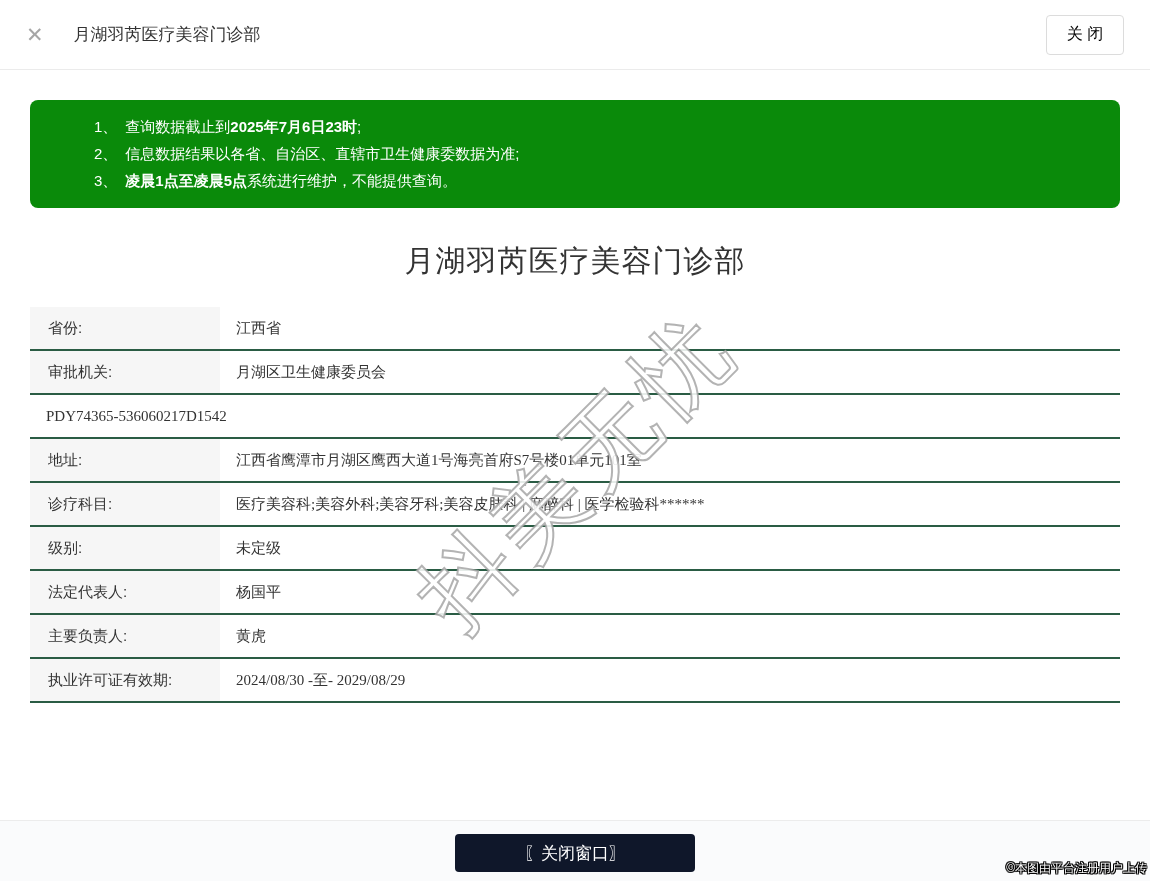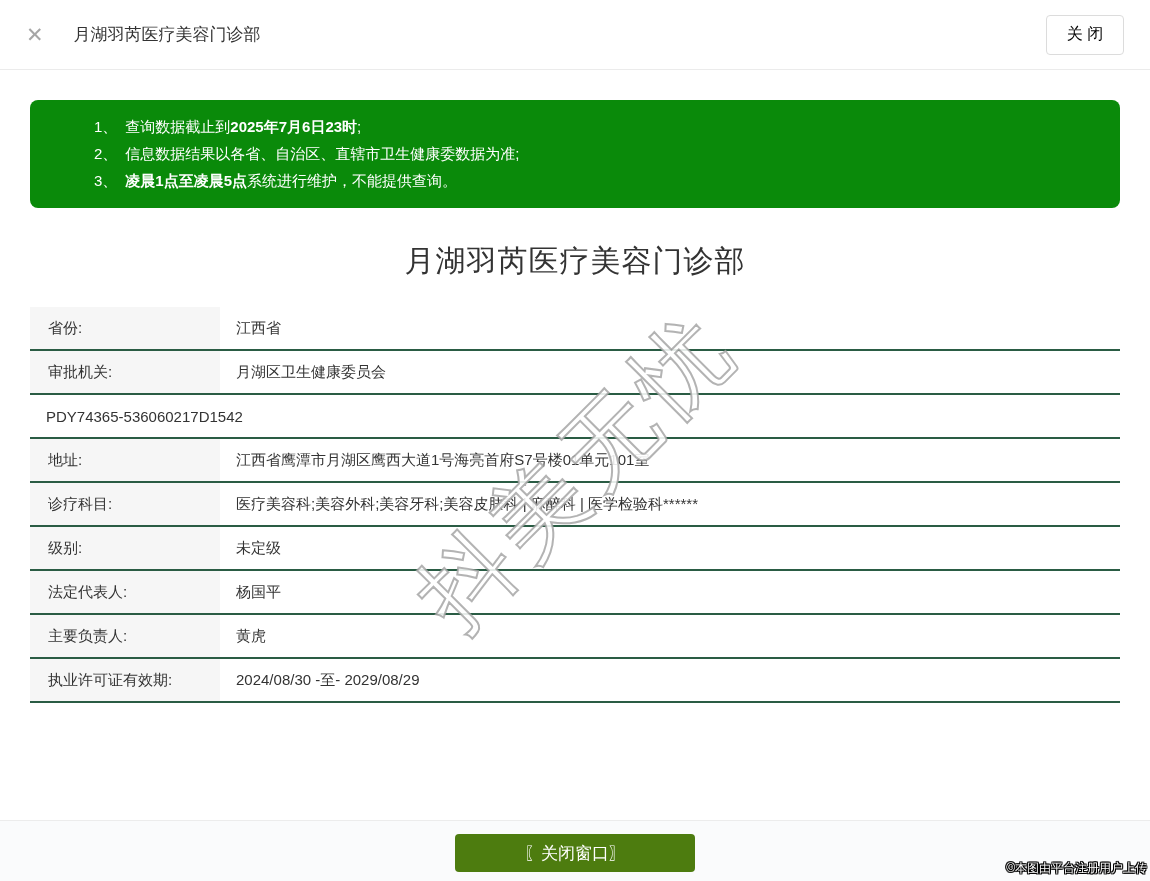--- a/index.html
+++ b/index.html
@@ -40,41 +40,41 @@
   
   .info-table { margin:16px 30px; }
   .info-row { display:flex; align-items:stretch; min-height:44px; border-bottom:2px solid #2a5c44; }
   .info-label {
     width:190px; flex-shrink:0; background:#f6f6f6;
     display:flex; align-items:center; padding-left:18px;
     font-size:15px; color:#333;
   }
   .info-value {
     display:flex; align-items:center; padding-left:16px;
-    font-size:15px; color:#333;
+    font-size:15px; color:#333;font-family:Liberation Serif, serif;
   }
 
   
   .watermark {
     position:absolute; left:577px; top:472px;
     transform:translate(-50%,-50%) rotate(-45deg);
     font-size:92px; letter-spacing:8px; white-space:nowrap;
     color:rgba(255,255,255,0.88);
     -webkit-text-stroke:2px rgba(160,160,160,0.8);
     pointer-events:none; z-index:5;
   }
 
   
   .bottom-strip {
     position:absolute; left:0; bottom:0; width:100%; height:61px;
     background:#fafbfc; border-top:1px solid #ececec;
   }
   .btn-close-window {
     position:absolute; left:50%; top:13px; transform:translateX(-50%);
-    width:240px; height:38px; background:#4d7c0f; color:#fff;
+    width:240px; height:38px; background:#0f172a; color:#fff;
     font-size:17px; border:none; border-radius:4px; cursor:pointer;
   }
   .credit {
     position:absolute; right:3px; bottom:4px; z-index:6;
     font-size:12px; font-weight:normal; color:#fff;
     text-shadow:-1px -1px 0 #000, 1px -1px 0 #000, -1px 1px 0 #000, 1px 1px 0 #000, 0 1px 0 #000, 0 -1px 0 #000, 1px 0 0 #000, -1px 0 0 #000;
     text-align:right;
   }
 </style>
 </head>

